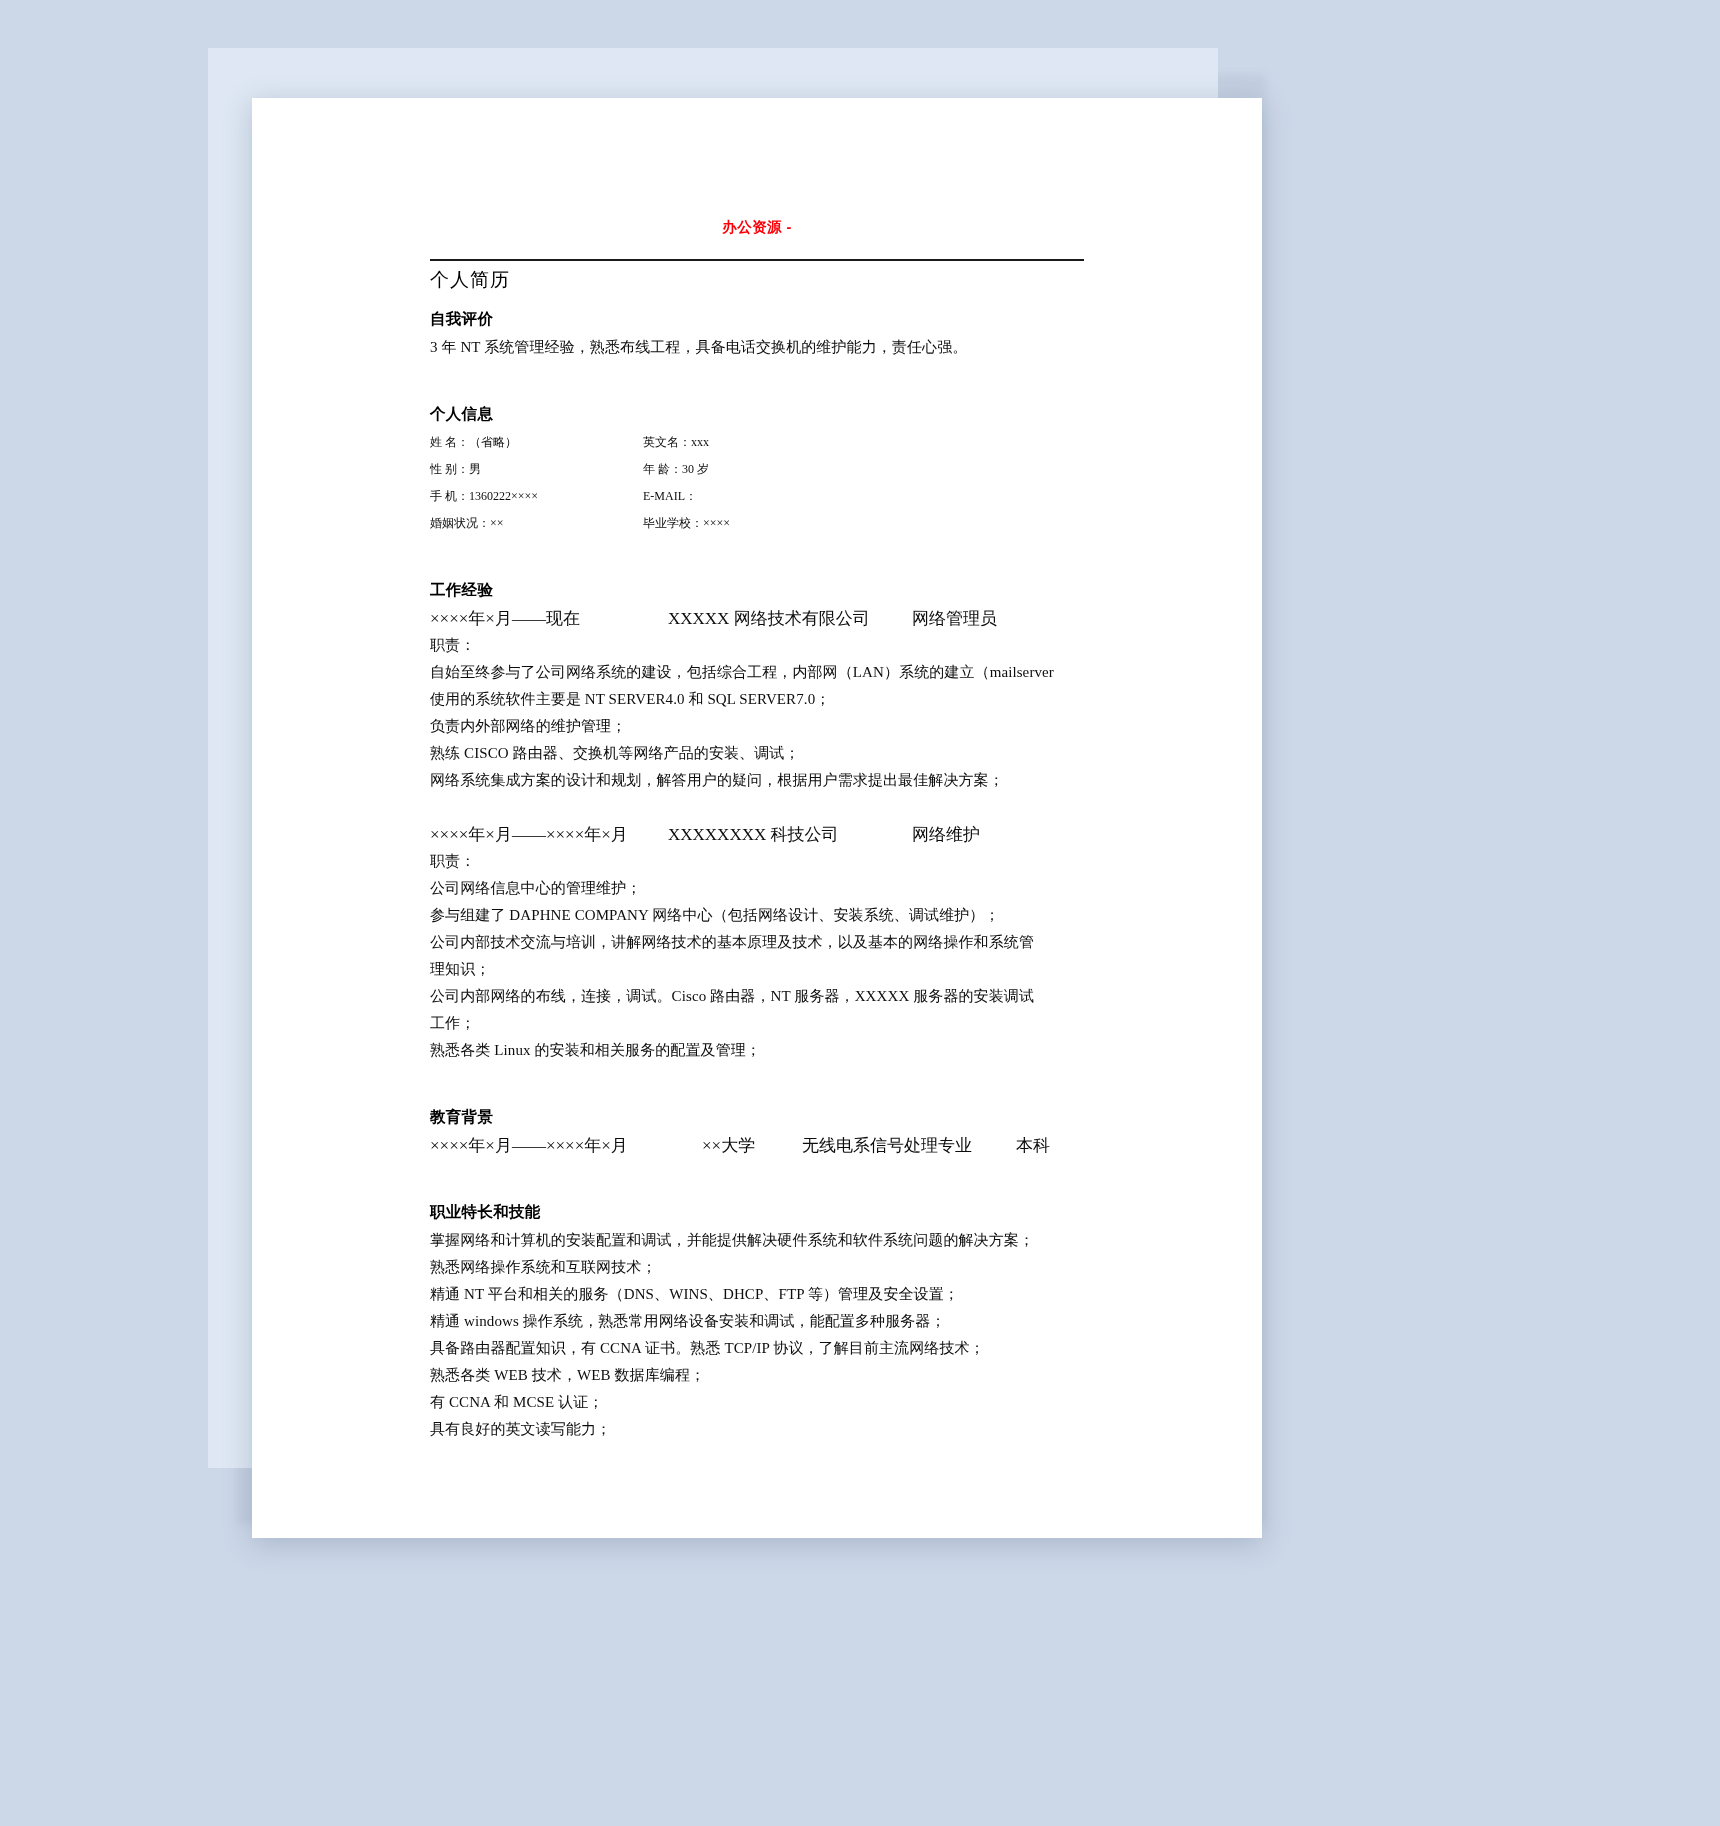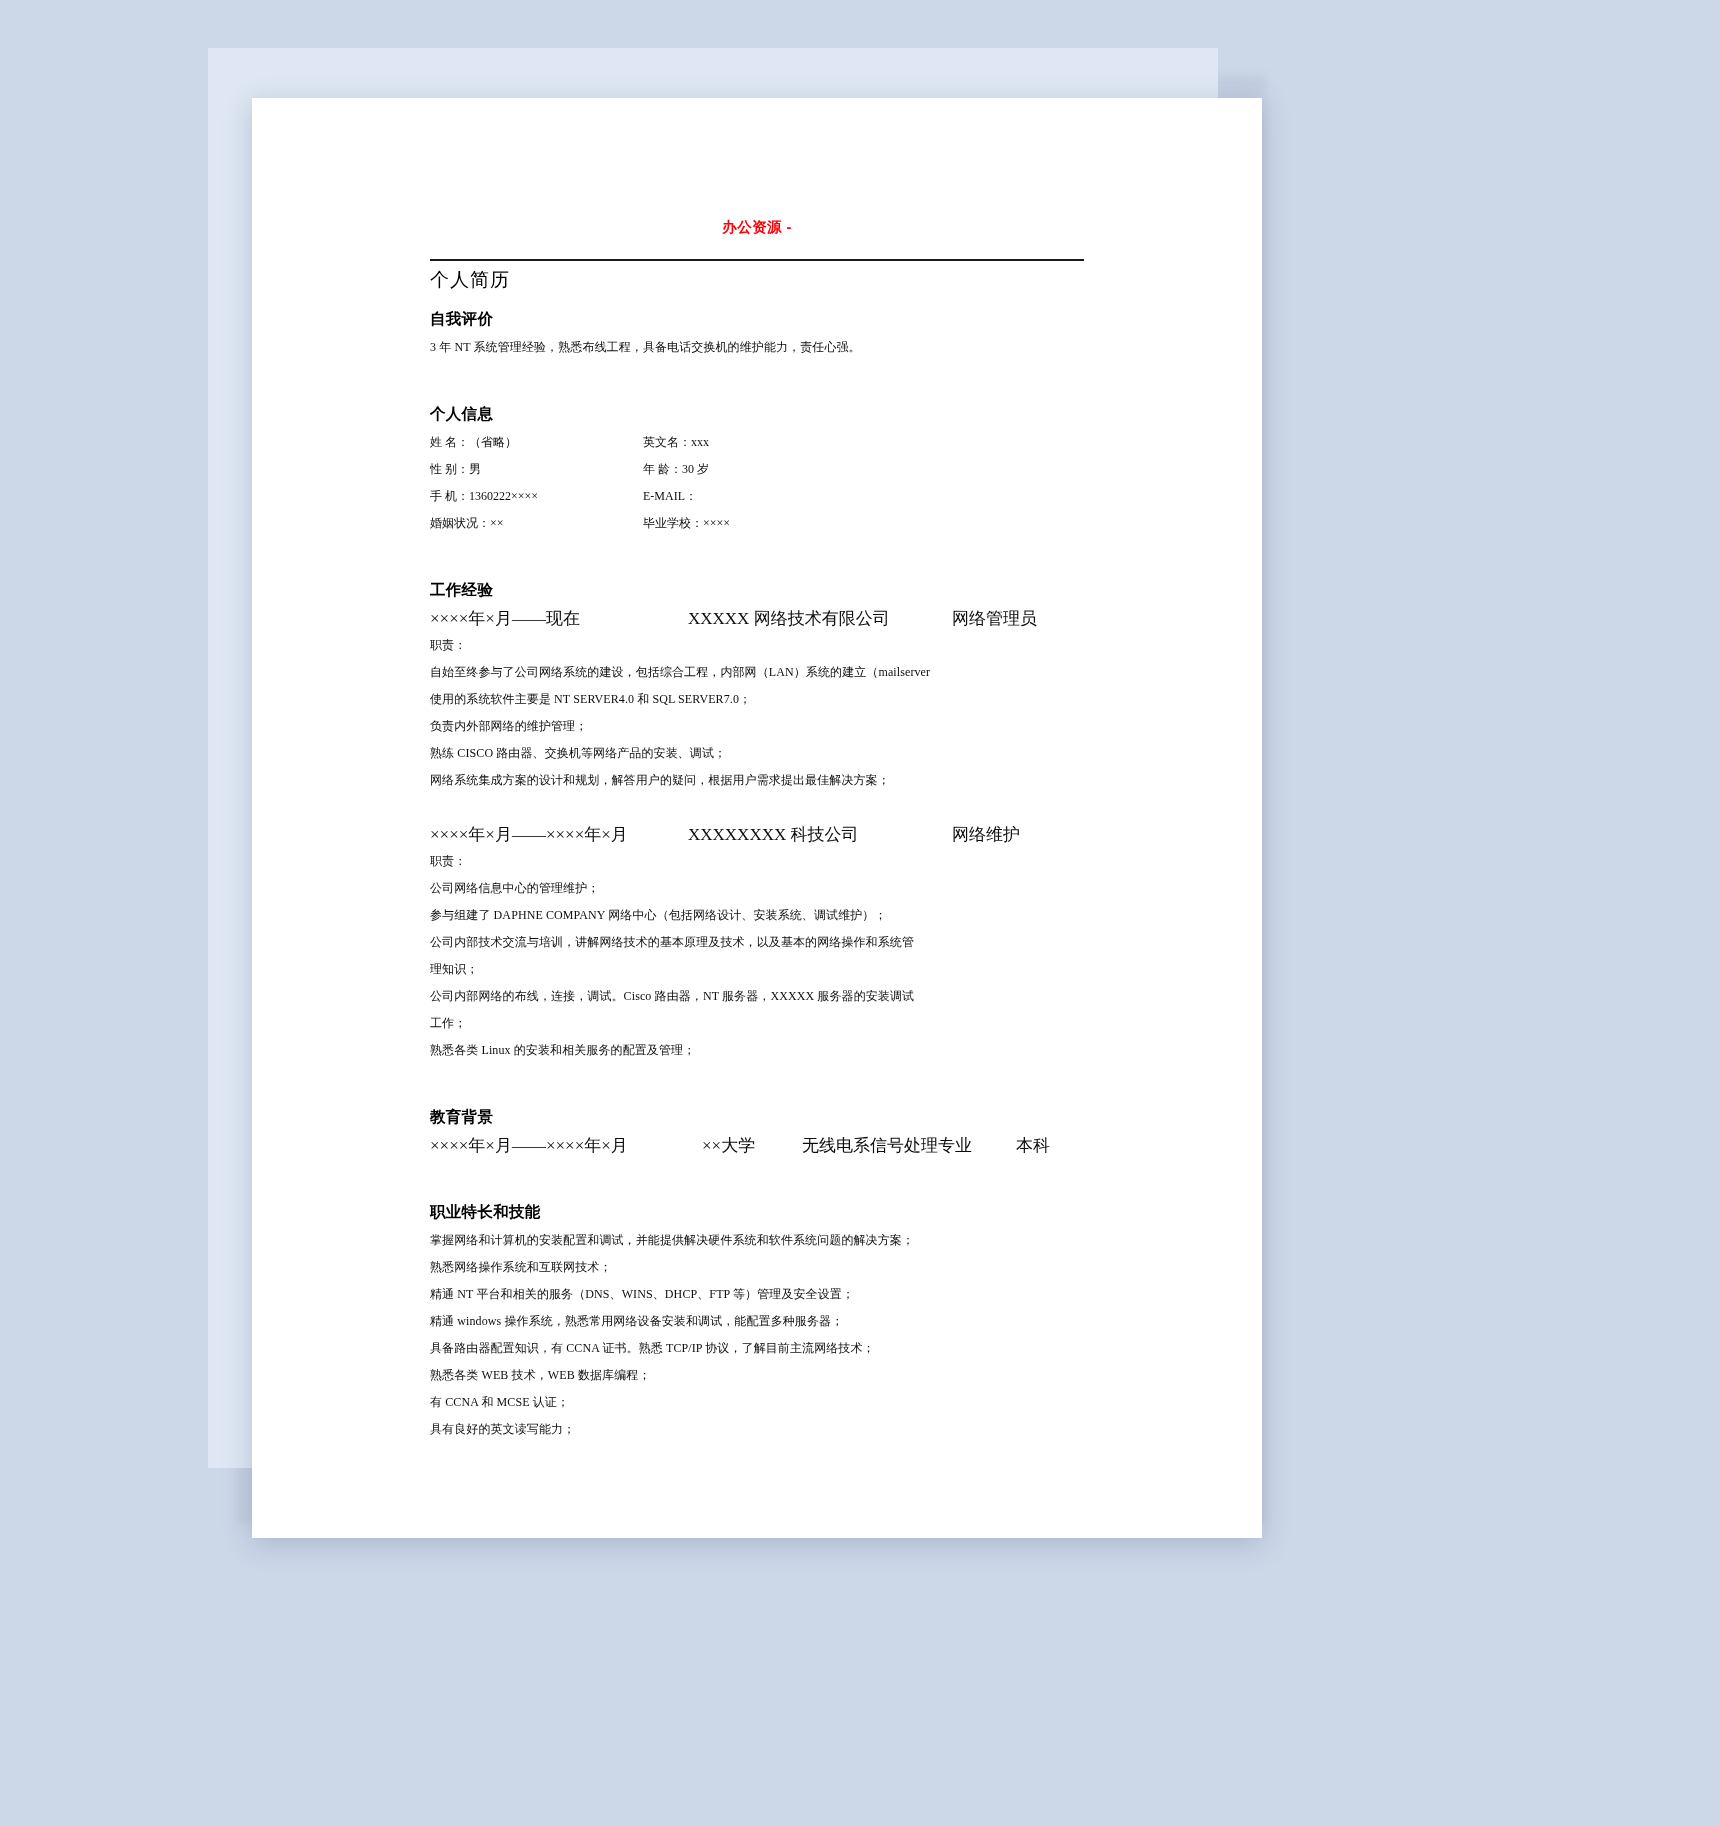--- a/index.html
+++ b/index.html
@@ -82,21 +82,21 @@
   .section-heading {
     font-family: "Liberation Sans", "DejaVu Sans", sans-serif;
     font-weight: bold;
     font-size: 15.5px;
     color: #000;
     margin: 16px 0 4px 0;
     letter-spacing: 0.3px;
   }
 
   .body-line {
-    font-size: 12px;
+    font-size: 15px;
     line-height: 27px;
     color: #0d0d0d;
     margin: 0;
     white-space: pre-wrap;
     letter-spacing: 0.1px;
   }
   .spacer-md { height: 27px; }
 
   .info-row {
     display: flex;
@@ -105,21 +105,20 @@
     color: #0d0d0d;
   }
   .info-col-a { width: 213px; flex: 0 0 213px; }
   .info-col-b { flex: 1 1 auto; }
 
   .exp-row {
     display: flex;
     font-size: 17px;
     line-height: 27px;
     color: #0d0d0d;
-    gap: 20px;
   }
   .exp-dates   { width: 238px; flex: 0 0 238px; }
   .exp-company { width: 244px; flex: 0 0 244px; }
   .exp-role    { flex: 1 1 auto; }
 
   .edu-row {
     display: flex;
     font-size: 17px;
     line-height: 27px;
     color: #0d0d0d;

